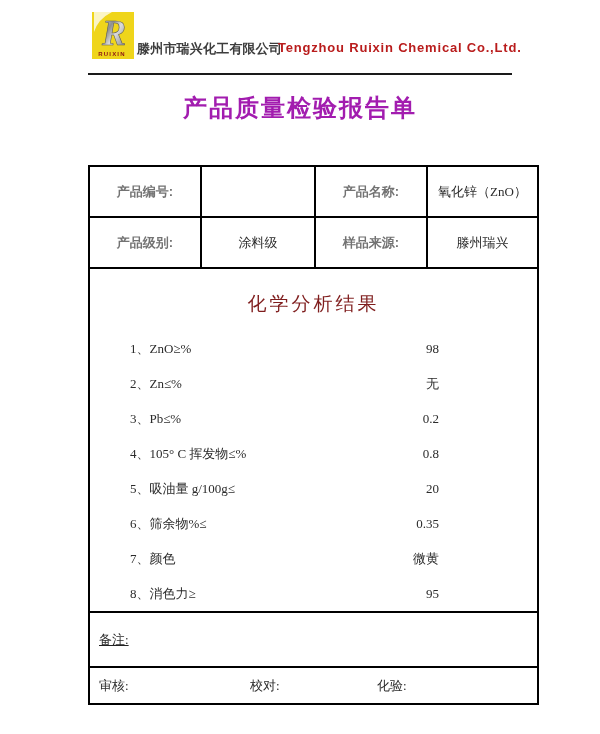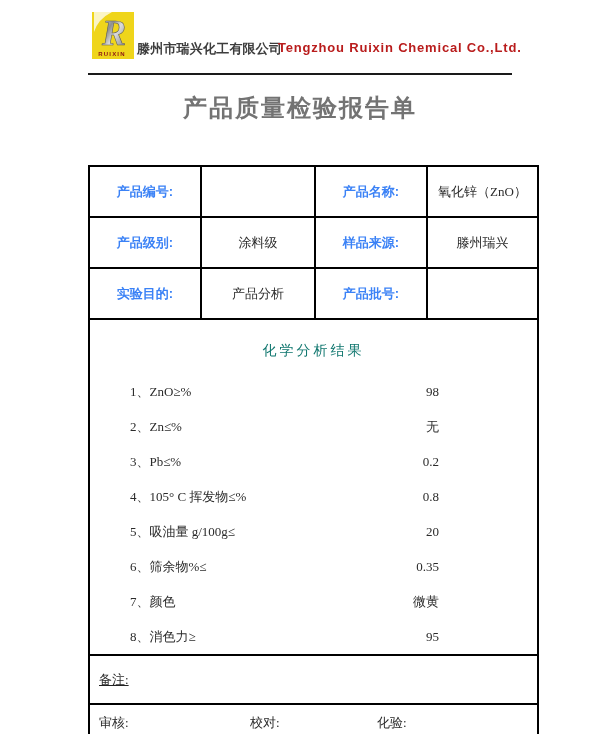--- a/index.html
+++ b/index.html
@@ -30,62 +30,62 @@
   .header-rule {
     position: absolute; left: 88px; top: 73px; width: 424px; height: 2px;
     background: #1a1a1a;
   }
 
   
   .doc-title {
     position: absolute; left: 0; top: 92px; width: 600px;
     text-align: center;
     font-family: "Liberation Sans", "DejaVu Sans", sans-serif;
-    font-weight: bold; font-size: 24px; letter-spacing: 2px; color: #737373;
+    font-weight: bold; font-size: 24px; letter-spacing: 2px; color: #a21caf;
   }
 
   
   table.report {
     position: absolute; left: 88px; top: 165px;
     width: 449px;
     border-collapse: collapse;
     table-layout: fixed;
   }
   table.report td {
     border: 2px solid #000;
     font-size: 13px;
     vertical-align: middle;
   }
   td.lbl {
     font-family: "Liberation Sans", "DejaVu Sans", sans-serif;
-    font-weight: bold; text-align: center; height: 35px; color: #3b82f6;
+    font-weight: bold; text-align: center; height: 35px; color: #737373;
   }
   td.val {
     font-family: "Liberation Serif", "DejaVu Serif", serif;
     text-align: center; height: 51px; color: #2b2b2b;
   }
 
   
   td.analysis-cell { height: 327px; vertical-align: top; padding: 0; }
   .analysis-heading {
     padding-top: 22px;
     text-align: center;
-    font-size: 14px; letter-spacing: 3px; color: #0f766e;
+    font-size: 19px; letter-spacing: 3px; color: #7f1d1d;
   }
   .analysis-list { margin-top: 14px; }
   .analysis-item {
     height: 35px;
     display: flex; align-items: center; justify-content: space-between;
     padding-left: 40px; padding-right: 98px;
     font-size: 13px; color: #2b2b2b;
   }
   .analysis-item .item-value { text-align: right; }
 
   
-  td.remark-cell { height: 49px; vertical-align: top; padding: 5px 9px; text-decoration: underline; }
+  td.remark-cell { height: 55px; vertical-align: top; padding: 5px 9px; text-decoration: underline; }
   .remark-label { font-size: 13px; color: #2b2b2b; }
 
   
   td.sign-cell { height: 37px; position: relative; padding: 4px; }
   .sign-cell span {
     position: absolute; top: 50%; transform: translateY(-50%);
     font-size: 13px; color: #2b2b2b; white-space: nowrap;
   }
   .sign-review   { left: 9px;   }
   .sign-proof    { left: 160px; }
@@ -129,26 +129,20 @@
     <td class="lbl">产品编号:</td>
     <td class="val"></td>
     <td class="lbl">产品名称:</td>
     <td class="val">氧化锌（ZnO）</td>
   </tr>
   <tr>
     <td class="lbl">产品级别:</td>
     <td class="val">涂料级</td>
     <td class="lbl">样品来源:</td>
     <td class="val">滕州瑞兴</td>
-  </tr>
-  <tr>
-    <td class="lbl">实验目的:</td>
-    <td class="val">产品分析</td>
-    <td class="lbl">产品批号:</td>
-    <td class="val"></td>
   </tr>
 
   <tr>
     <td class="analysis-cell" colspan="4">
       <div class="analysis-heading">化学分析结果</div>
       <div class="analysis-list">
         <div class="analysis-item">
           <span class="item-label">1、ZnO≥%</span>
           <span class="item-value">98</span>
         </div>

